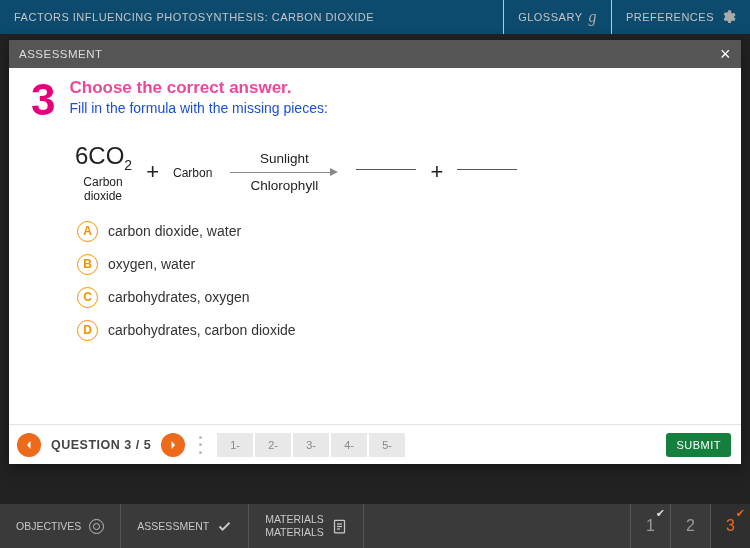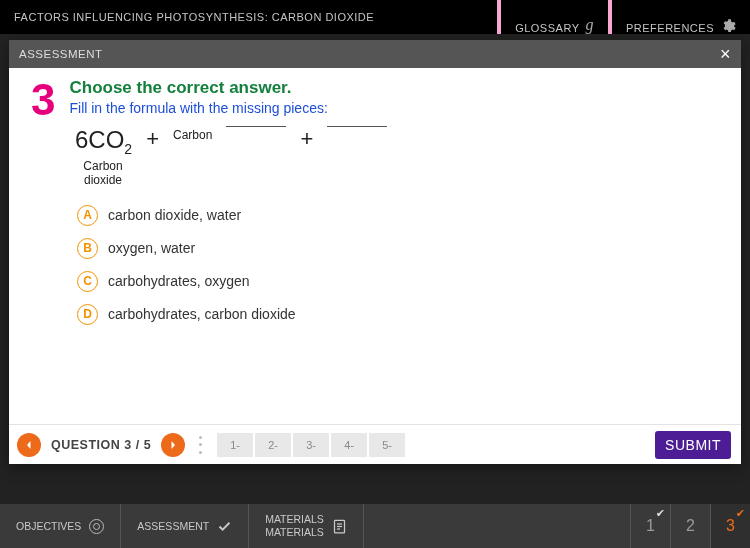--- a/index.html
+++ b/index.html
@@ -1,33 +1,33 @@
 <!DOCTYPE html>
 <html><head>
 <meta charset="utf-8">
 <style>
   * { margin: 0; padding: 0; box-sizing: border-box; }
   body { font-family: -apple-system, Arial, sans-serif; background: #222; width: 750px; height: 548px; overflow: hidden; position: relative; }
   
-  .topbar { height: 34px; background: #000000; display: flex; align-items: center; color: #c5c5c5; font-size: 11px; letter-spacing: 0.5px; }
+  .topbar { height: 34px; background: #0c4a6e; display: flex; align-items: center; color: #c5c5c5; font-size: 11px; letter-spacing: 0.5px; }
   .topbar .title { flex: 1; padding-left: 14px; font-weight: 500; }
-  .topbar .tbtn { border-left: 4px solid #f9a8d4; height: 100%; display: flex; align-items: flex-end; padding: 0 14px; gap: 6px; cursor: pointer; }
+  .topbar .tbtn { border-left: 1px solid #f9a8d4; height: 100%; display: flex; align-items: center; padding: 0 14px; gap: 6px; cursor: pointer; }
   .topbar .gicon { font-family: Georgia, serif; font-style: italic; font-size: 16px; color: #aaa; }
   
   .panel { position: absolute; left: 9px; right: 9px; top: 40px; bottom: 84px; background: #fff; box-shadow: 0 4px 14px rgba(0,0,0,.4); display: flex; flex-direction: column; }
   .panel-hd { height: 28px; background: #555; color: #ddd; font-size: 11.5px; letter-spacing: .5px; display: flex; align-items: center; padding: 0 10px; }
   .panel-hd .x { margin-left: auto; color: #fff; font-size: 18px; cursor: pointer; }
   
   .panel-body { flex: 1; padding: 10px 26px 10px 22px; color: #444; overflow: hidden; }
   .qrow { display: flex; gap: 14px; }
   .qnum { color: #e6007e; font-size: 44px; font-weight: 800; line-height: 1; }
-  .qhead h2 { font-size: 17px; font-weight: 700; color: #15803d; margin-bottom: 2px; }
+  .qhead h2 { font-size: 17px; font-weight: 700; color: #ec4899; margin-bottom: 2px; }
   .qhead p { font-size: 14px; color: #1d4ed8; }
   
-  .equation { display: flex; align-items: flex-start; gap: 14px; margin: 4px 0 18px 44px; }
+  .equation { display: flex; align-items: center; gap: 14px; margin: 20px 0 18px 44px; }
   .term { text-align: center; }
   .formula { font-size: 24px; color: #222; font-family: Arial, sans-serif; }
   .formula .sub { font-size: 14px; vertical-align: sub; }
   .tlabel { font-size: 12px; color: #222; margin-top: 2px; }
   .plus { font-size: 22px; color: #222; }
   .arrowblk { display: flex; flex-direction: column; align-items: center; gap: 0; margin: 0 4px; }
   .arrowblk .atxt { font-size: 13.5px; color: #222; }
   .arrowline { display: flex; align-items: center; margin: 2px 0; }
   .arrowline .line { width: 100px; height: 1px; background: #888; }
   .arrowline .head { width: 0; height: 0; border-left: 8px solid #888; border-top: 4px solid transparent; border-bottom: 4px solid transparent; }
@@ -38,21 +38,21 @@
   .circle { width: 21px; height: 21px; border: 1.6px solid #f39200; border-radius: 50%; color: #f39200; font-size: 12px; display: flex; align-items: center; justify-content: center; font-weight: 600; }
   
   .panel-ft { height: 40px; border-top: 1px solid #e3e3e3; display: flex; align-items: center; padding: 0 10px 0 8px; gap: 10px; }
   .navbtn { width: 24px; height: 24px; border-radius: 50%; background: #ec6a1a; display: flex; align-items: center; justify-content: center; cursor: pointer; }
   .navbtn svg { fill: #fff; }
   .qcount { font-size: 12.5px; letter-spacing: .5px; color: #444; font-weight: 600; text-align: right; }
   .dots { width: 4px; height: 18px; display: flex; flex-direction: column; justify-content: space-between; margin: 0 4px; }
   .dots span { width: 3px; height: 3px; background: #bbb; border-radius: 50%; }
   .numstrip { display: flex; gap: 2px; }
   .ncell { width: 36px; height: 24px; background: #e8e8e8; color: #888; font-size: 11px; display: flex; align-items: center; justify-content: center; }
-  .submit { margin-left: auto; background: #4c1d95; color: #fff; font-size: 14px; letter-spacing: .5px; padding: 6px 10px; border-radius: 3px; cursor: pointer; }
+  .submit { margin-left: auto; background: #15803d; color: #fff; font-size: 11px; letter-spacing: .5px; padding: 6px 10px; border-radius: 3px; cursor: pointer; }
   
   .bottombar { position: absolute; left: 0; right: 0; bottom: 0; height: 44px; background: #3a3a3a; display: flex; color: #c9c9c9; font-size: 10.5px; }
   .btab { border-right: 1px solid #555; display: flex; align-items: center; padding: 0 16px; gap: 8px; cursor: pointer; }
   .bring { width: 15px; height: 15px; border: 1.8px solid #bbb; border-radius: 50%; position: relative; }
   .bring::after { content: ""; position: absolute; inset: 3px; border: 1.5px solid #bbb; border-radius: 50%; }
   .psteps { margin-left: auto; display: flex; }
   .pcell { width: 40px; border-left: 1px solid #555; display: flex; align-items: center; justify-content: center; font-size: 16px; color: #9a9a9a; position: relative; }
   .pcell.active { color: #ec6a1a; background: #2f2f2f; }
   .pcell .tick { position: absolute; top: 3px; right: 5px; font-size: 11px; color: #ddd; }
   .pcell.active .tick { color: #ec6a1a; }
@@ -91,20 +91,28 @@
     </div>
 
     <div class="equation">
       <div class="term">
         <div class="formula"><span>6CO</span><span class="sub">2</span></div>
         <div class="tlabel" style="max-width:56px;">Carbon dioxide</div>
       </div>
       <div class="plus">+</div>
       <div class="term">
         <div class="tlabel">Carbon</div>
+      </div>
+      <div class="arrowblk">
+        <div class="atxt">Sunlight</div>
+        <div class="arrowline">
+            <span class="line"></span>
+            <span class="head"></span>
+          </div>
+        <div class="atxt">Chlorophyll</div>
       </div>
       <span class="blank"></span>
       <div class="plus">+</div>
       <span class="blank"></span>
     </div>
 
     <div class="options">
       <div class="opt">
         <span class="circle">A</span>
         <span>carbon dioxide, water</span>

